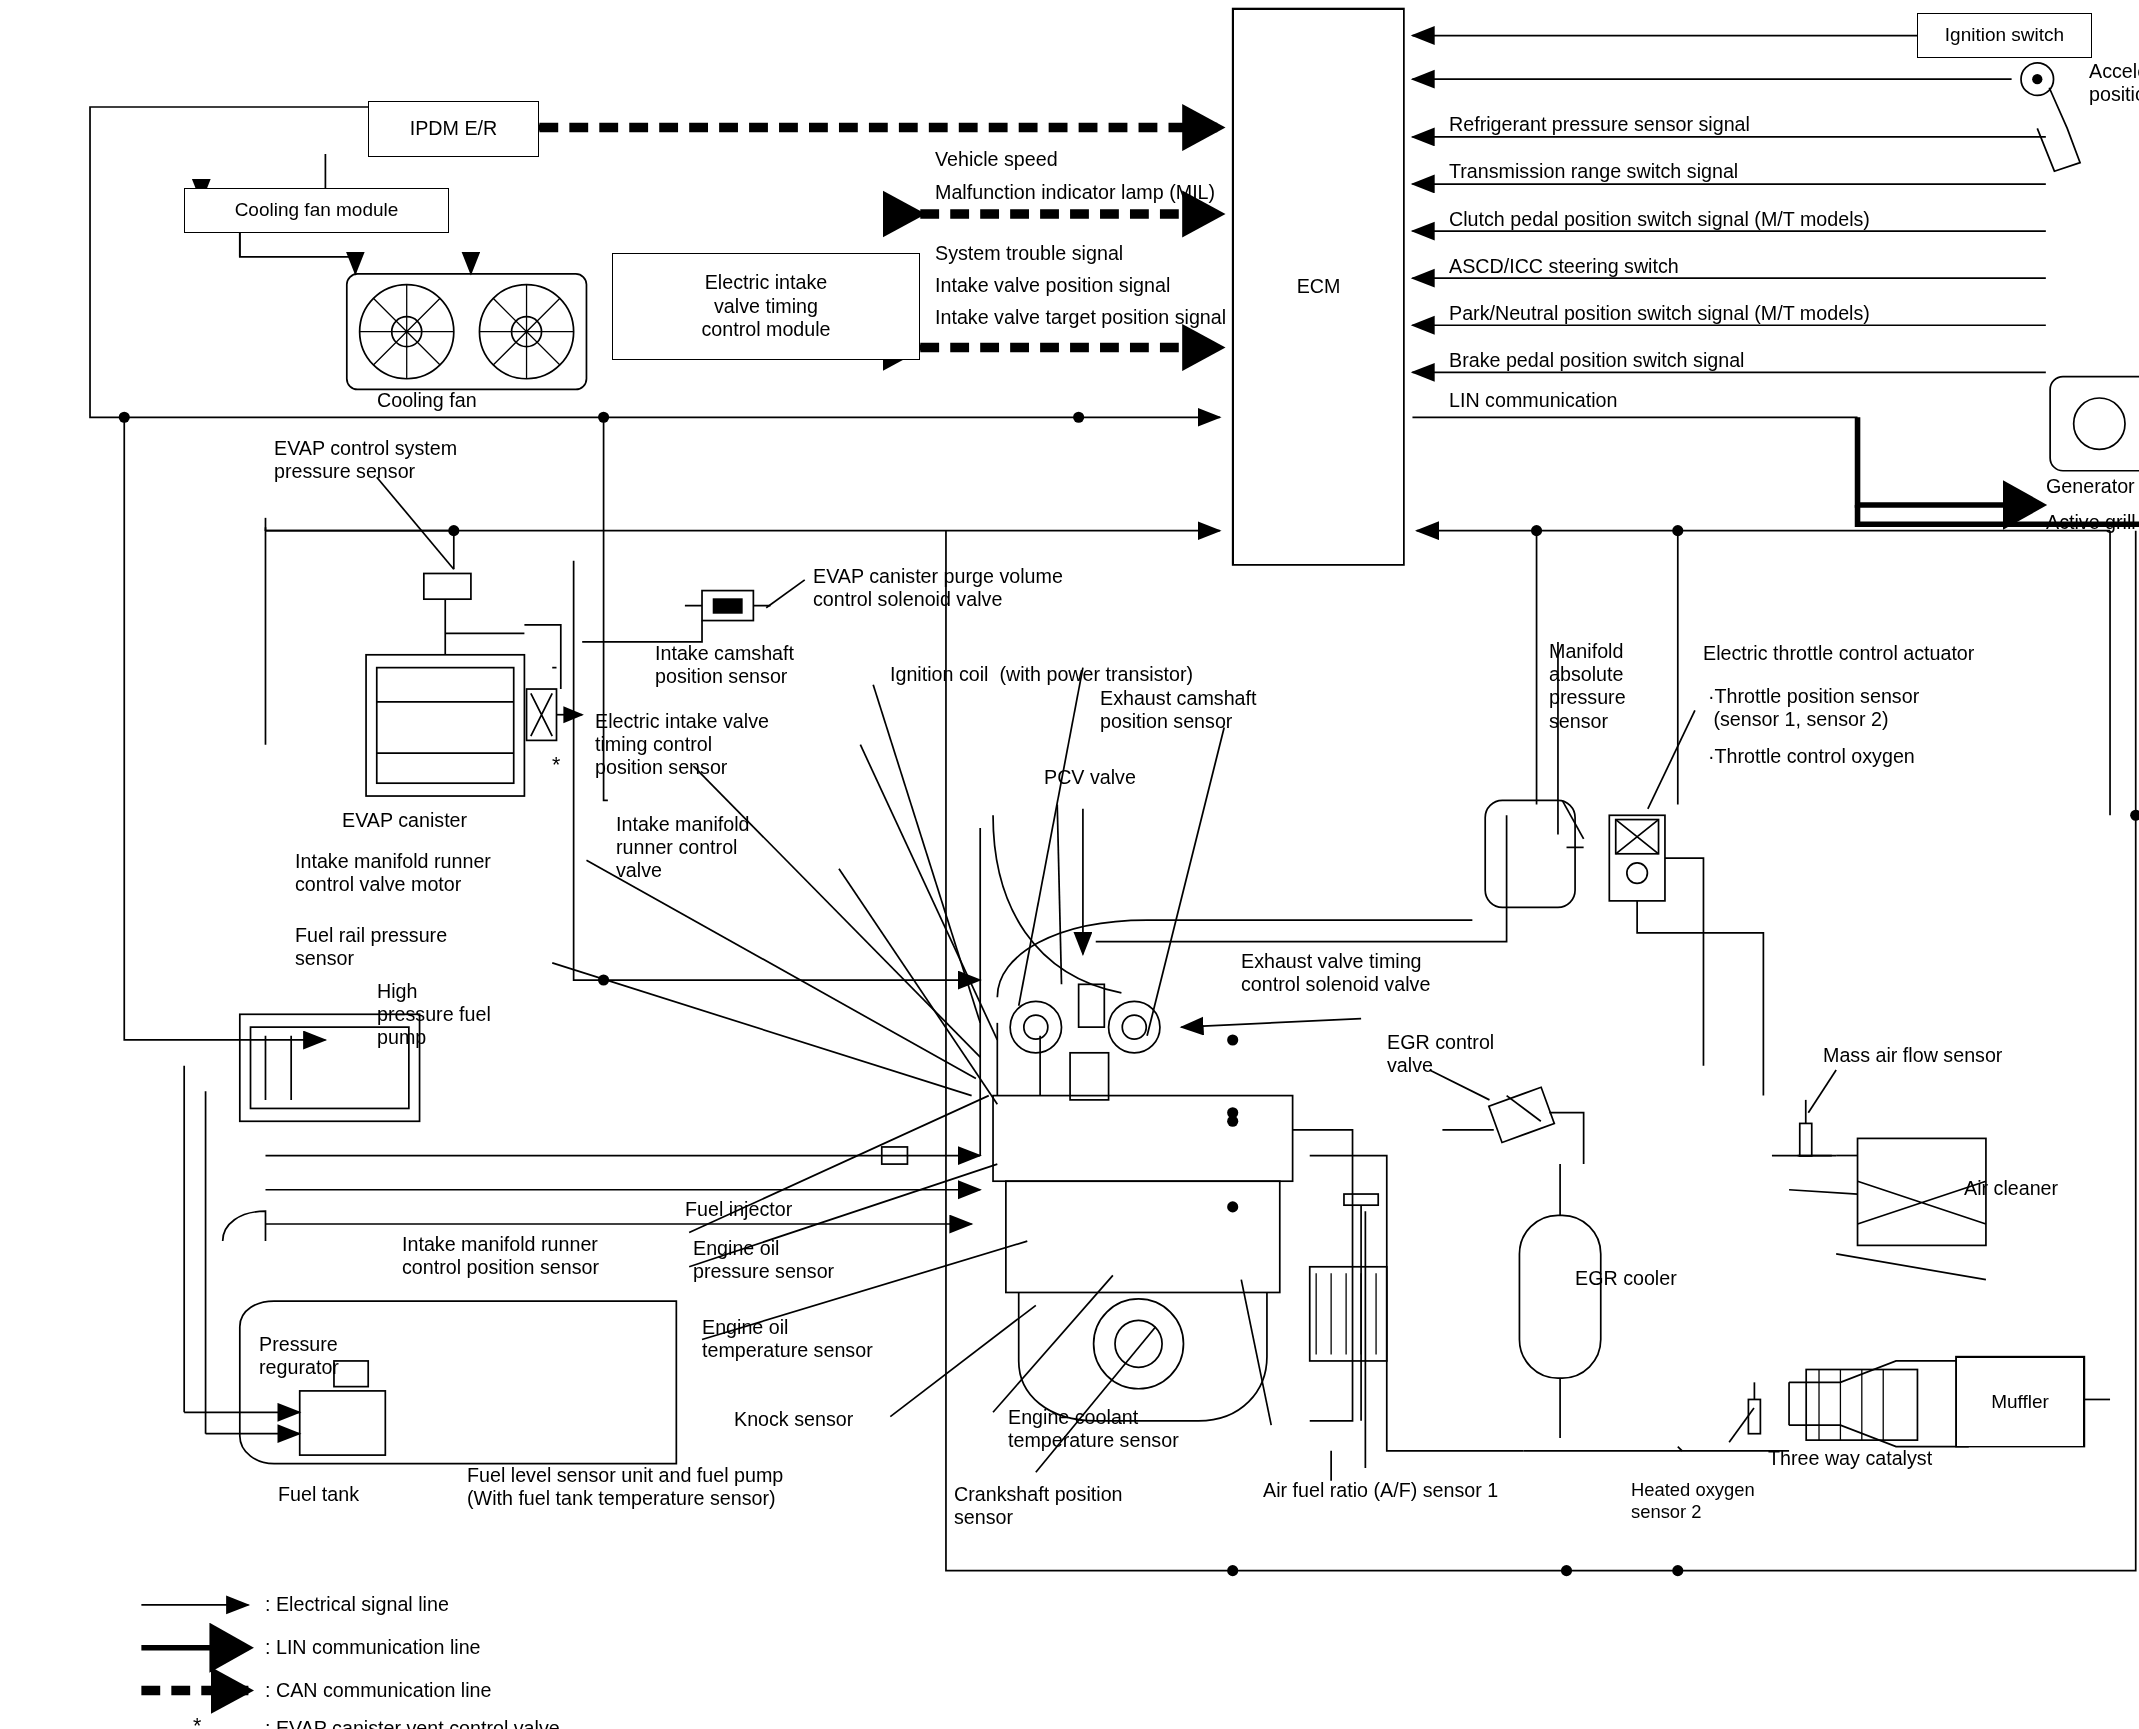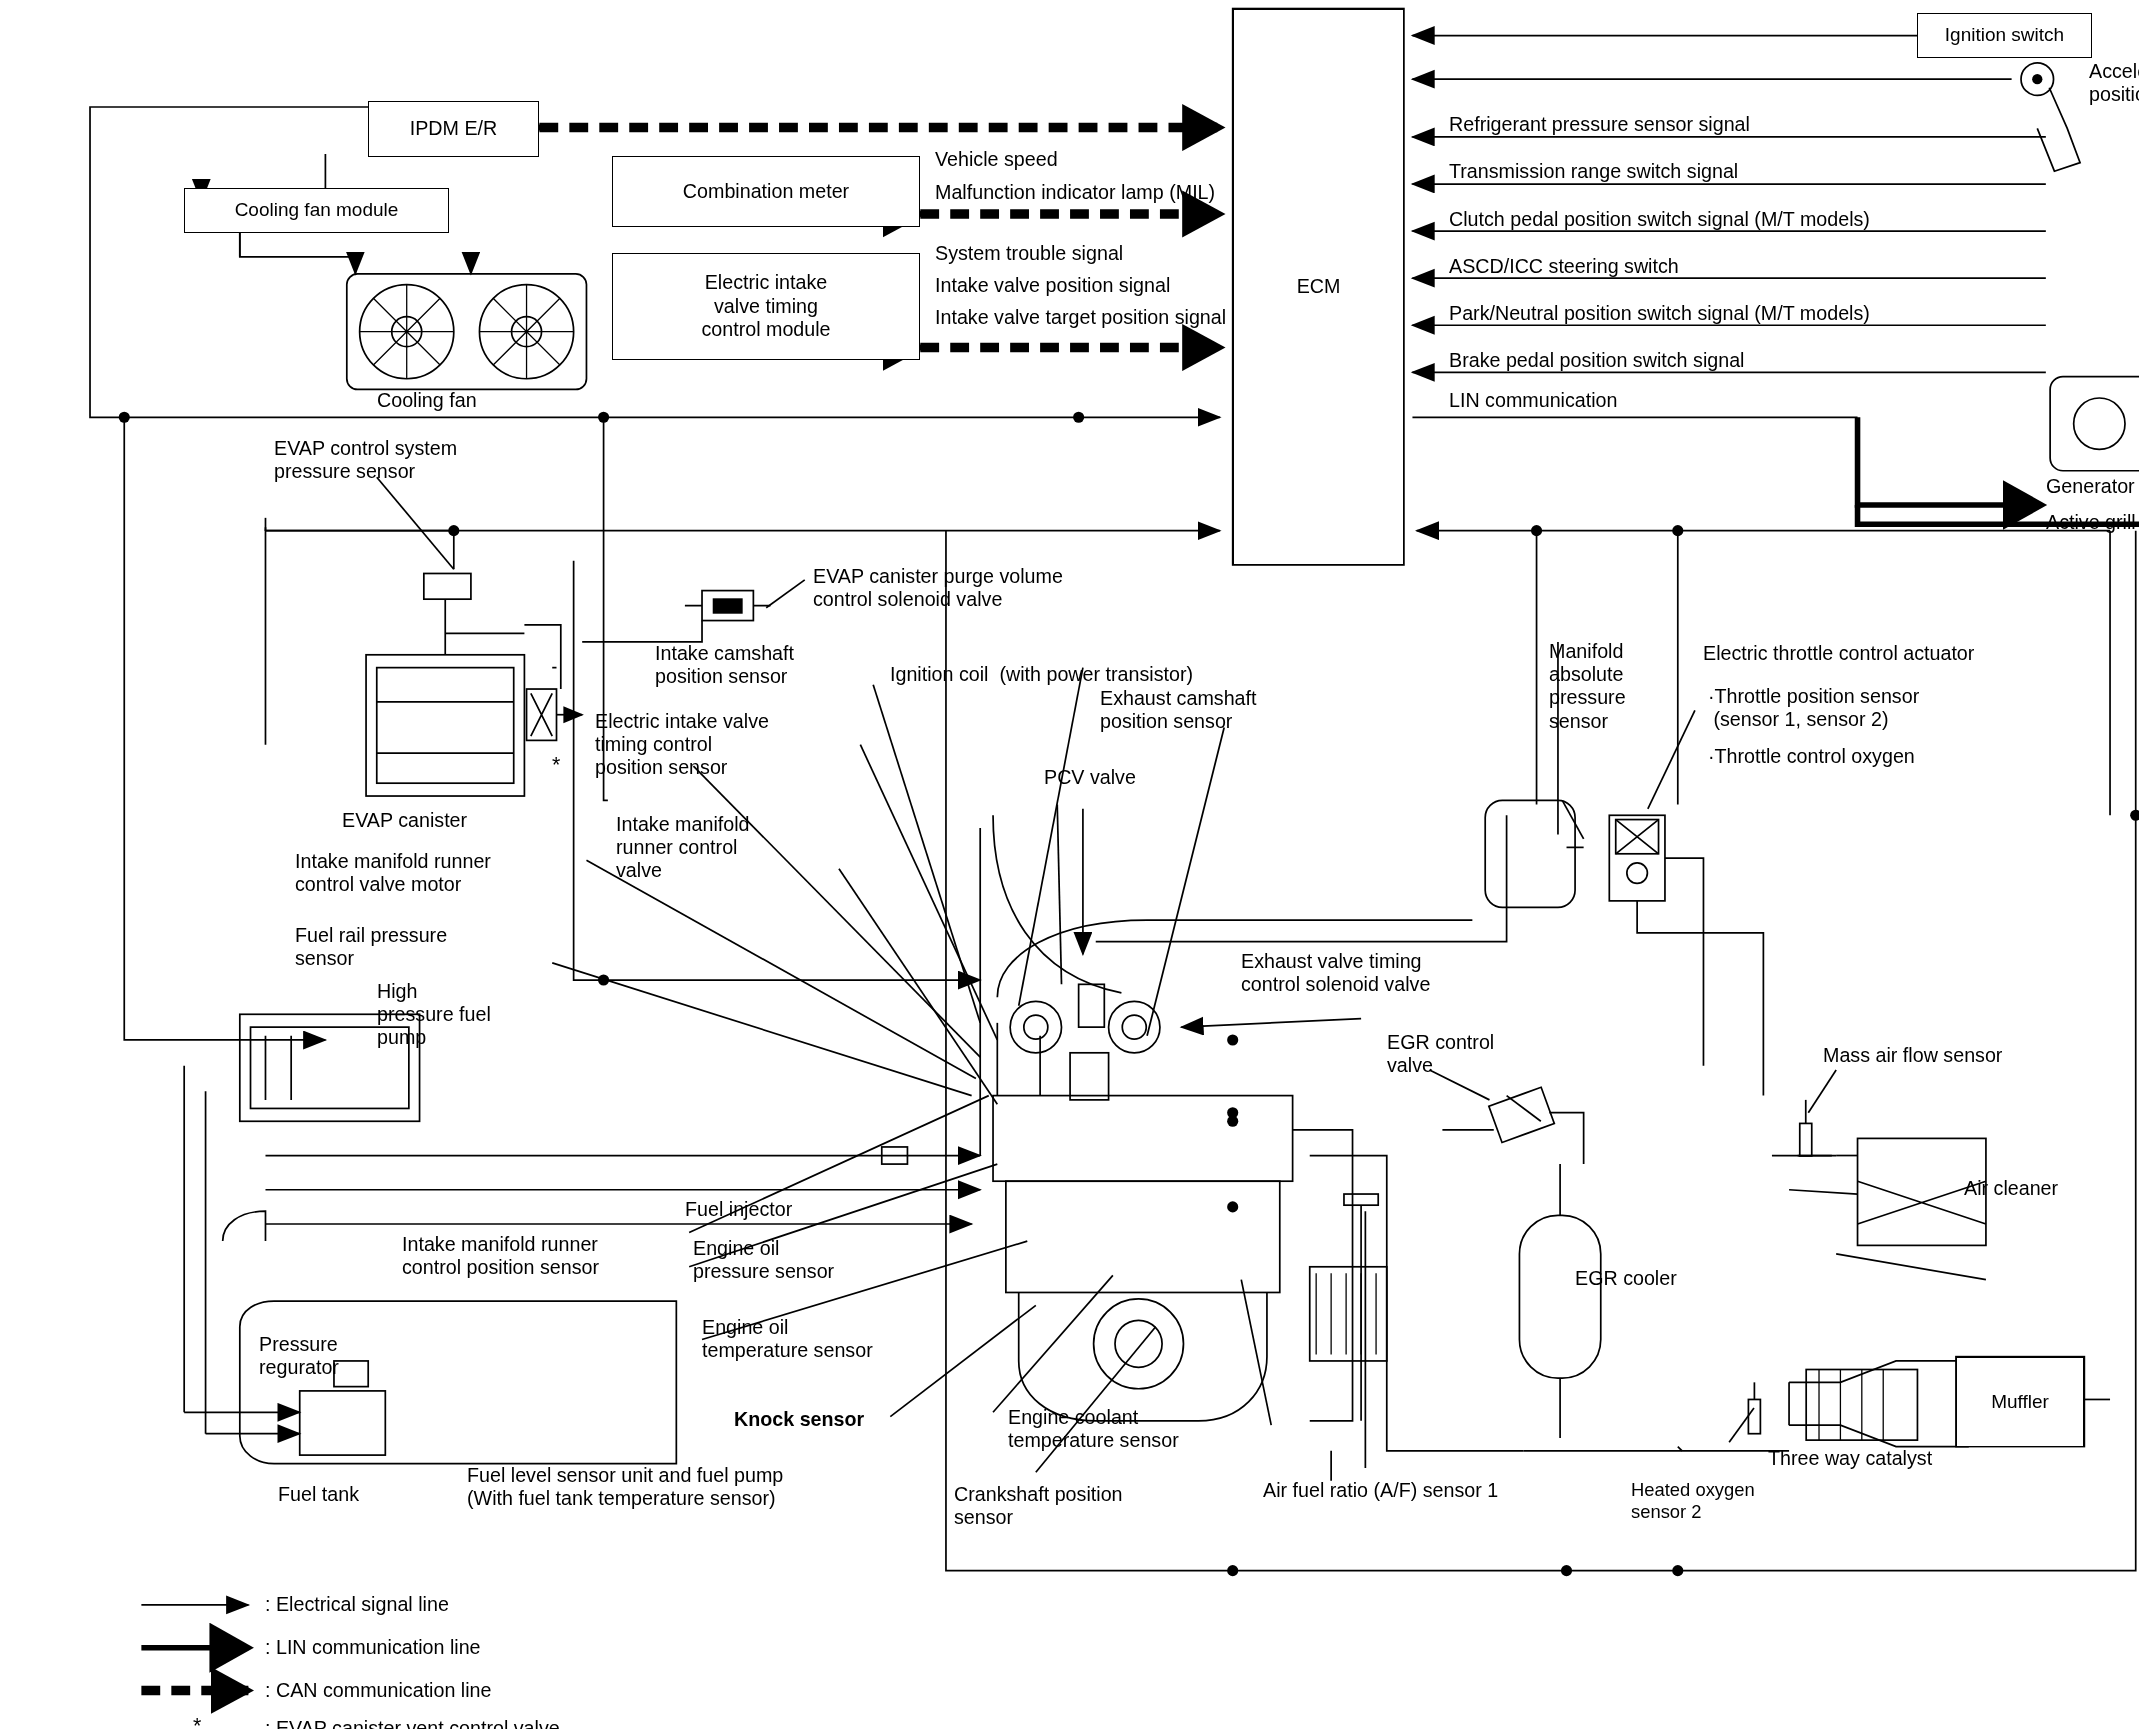--- a/index.html
+++ b/index.html
@@ -247,21 +247,20 @@
 
     <line x1="330" y1="3750" x2="580" y2="3750" class="ln" marker-end="url(#ar)"></line>
     <line x1="330" y1="3850" x2="580" y2="3850" class="thick" marker-end="url(#arth)"></line>
     <line x1="330" y1="3950" x2="580" y2="3950" class="dash" marker-end="url(#ardash)"></line>
   </svg>
 
   <div class="boxlabel" style="left:368px;top:101px;width:171px;height:56px;">IPDM E/R</div>
 
   <div class="boxlabel" style="left:184px;top:188px;width:265px;height:45px;font-size:19px;">Cooling fan module</div>
 
-  <div class="boxlabel" style="left:612px;top:156px;width:308px;height:71px;">Combination meter</div>
 
   <div class="boxlabel" style="left:1233px;top:8.6px;width:171px;height:556px;">ECM</div>
 
   <div class="boxlabel" style="left:612px;top:253px;width:308px;height:107px;">Electric intake
 valve timing
 control module</div>
 
   <div class="boxlabel" style="left:1917px;top:13px;width:175px;height:45px;font-size:19px;">Ignition switch</div>
 
   <div class="boxlabel" style="left:1956px;top:1357px;width:128px;height:90px;font-size:19px;">Muffler</div>
@@ -309,21 +308,21 @@
   <div class="lbl" style="left:377px;top:980px;">High
 pressure fuel
 pump</div>
   <div class="lbl" style="left:402px;top:1233px;">Intake manifold runner
 control position sensor</div>
   <div class="lbl" style="left:685px;top:1198px;">Fuel injector</div>
   <div class="lbl" style="left:693px;top:1237px;">Engine oil
 pressure sensor</div>
   <div class="lbl" style="left:702px;top:1316px;">Engine oil
 temperature sensor</div>
-  <div class="lbl" style="left:734px;top:1408px;font-weight:bold;">Knock sensor</div>
+  <div class="lbl" style="left:734px;top:1408px;">Knock sensor</div>
   <div class="lbl" style="left:1008px;top:1406px;">Engine coolant
 temperature sensor</div>
   <div class="lbl" style="left:954px;top:1483px;">Crankshaft position
 sensor</div>
   <div class="lbl" style="left:1263px;top:1479px;">Air fuel ratio (A/F) sensor 1</div>
   <div class="lbl" style="left:1631px;top:1479px;font-size:18.4px;">Heated oxygen
 sensor 2</div>
   <div class="lbl" style="left:1768px;top:1447px;">Three way catalyst</div>
   <div class="lbl" style="left:259px;top:1333px;">Pressure
 regurator</div>

